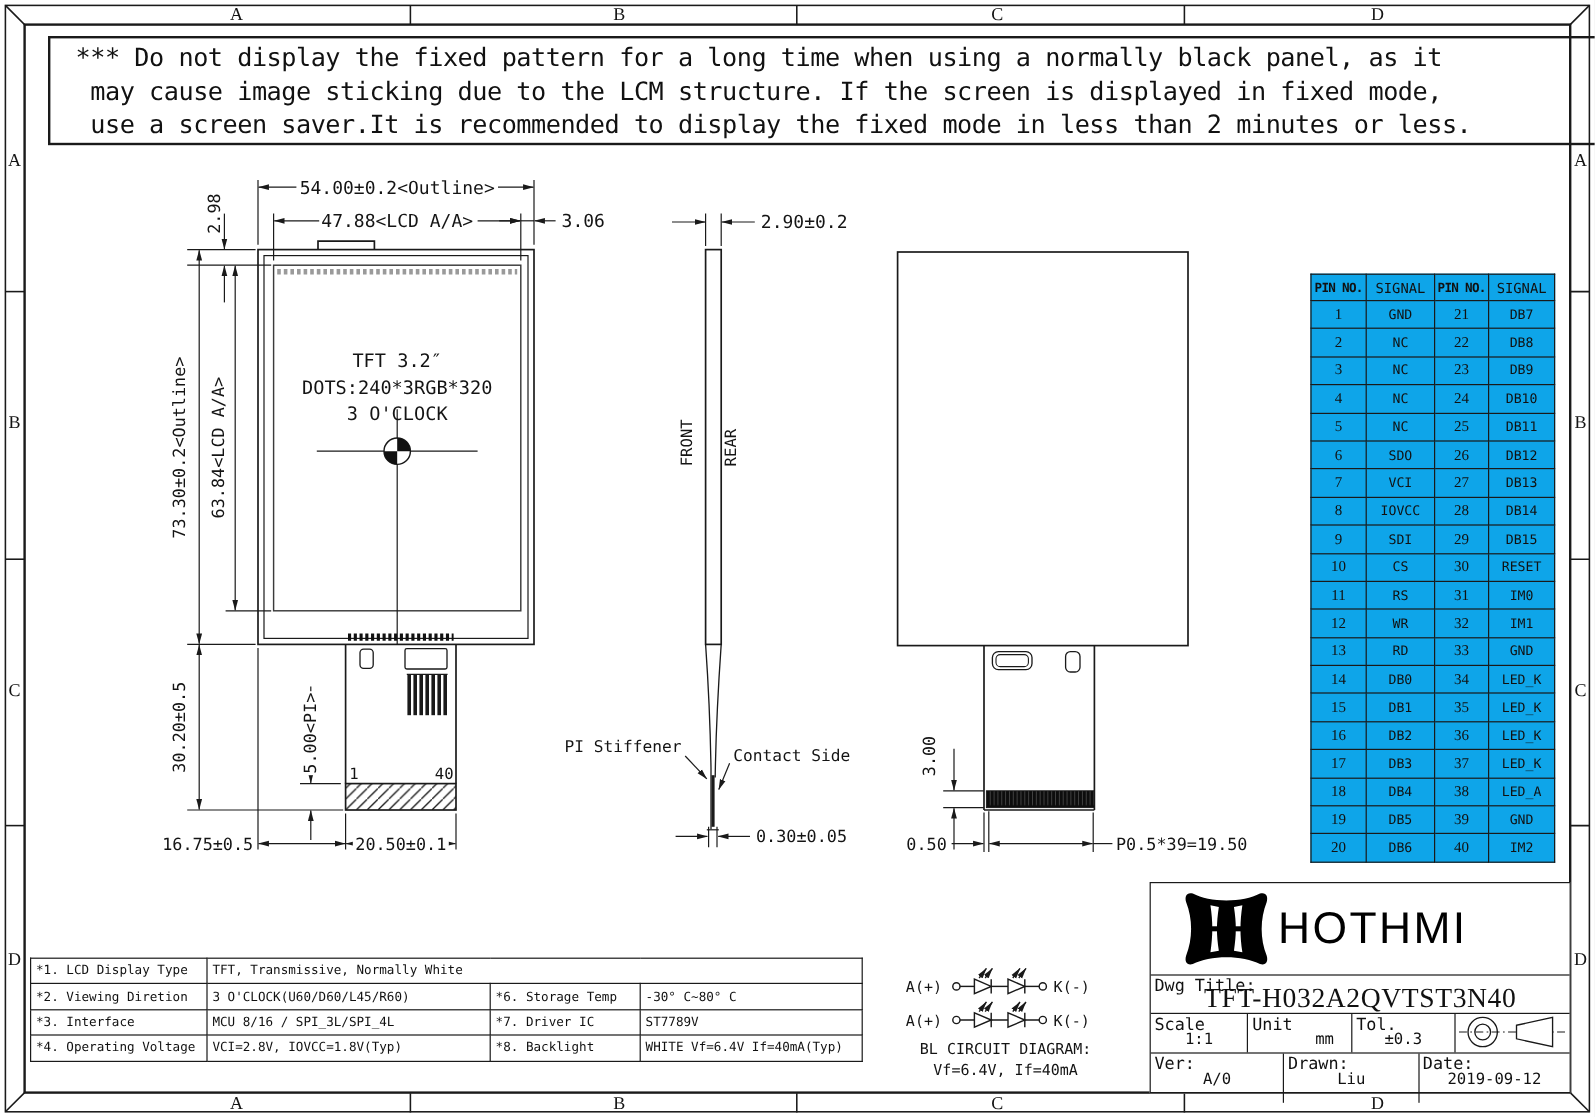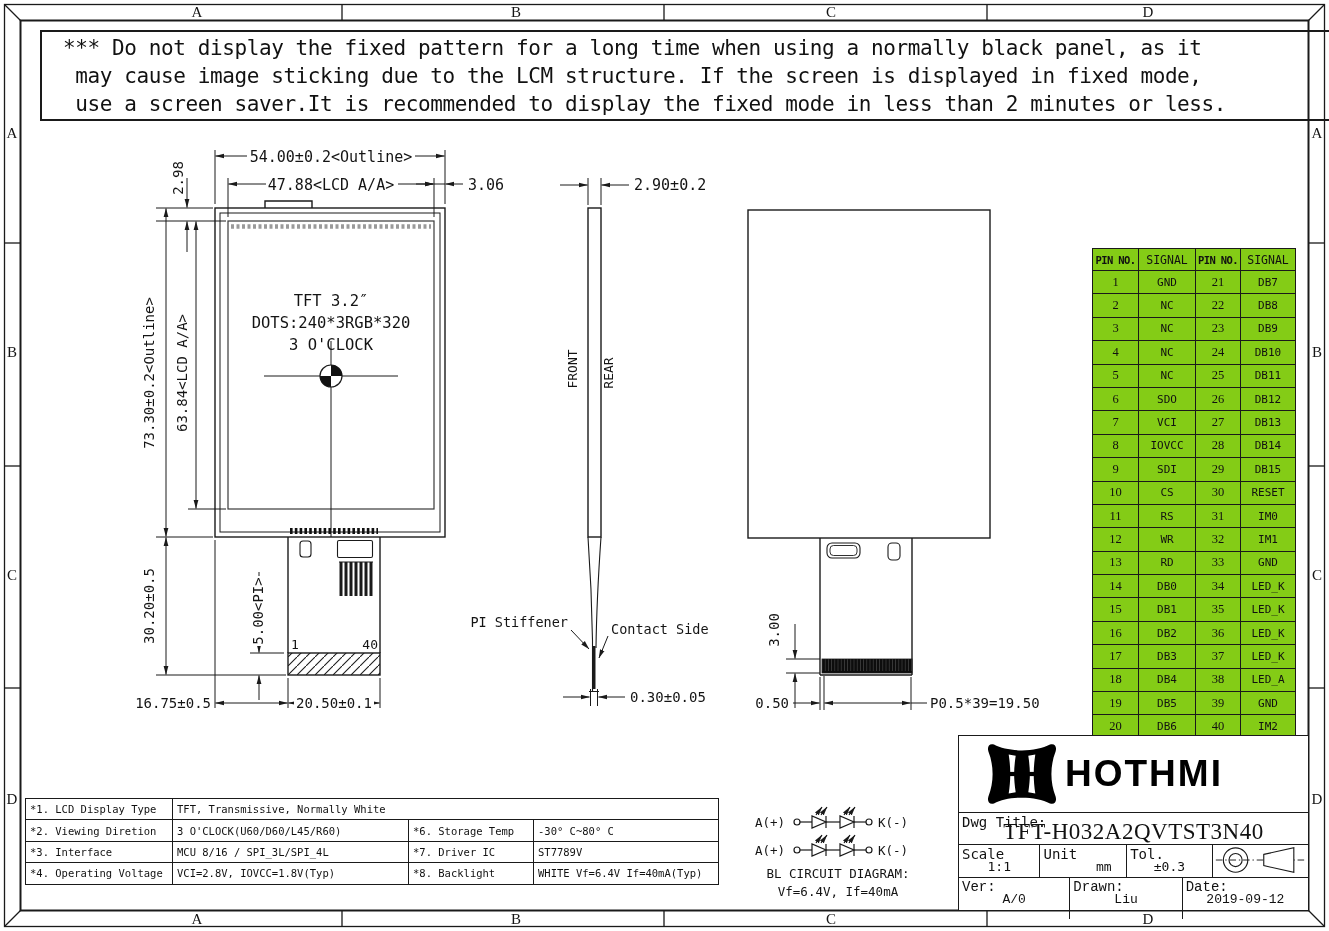--- a/index.html
+++ b/index.html
@@ -14,49 +14,49 @@
 
   
   #warnbox { left:40px; top:30px; width:1262px; height:83px; border:2px solid #1a1a1a;
     padding:2px 21px; box-sizing:content-box; }
   #warnbox .wline { white-space:pre; font-size:21px; line-height:28px; letter-spacing:-0.4px; }
 
   
   #note { left:30px; top:758px; font-size:24px; letter-spacing:-0.5px; white-space:pre; }
 
   
-  .pin-table { border-collapse:collapse; table-layout:fixed; background:#84cc16;margin-top:20px; }
+  .pin-table { border-collapse:collapse; table-layout:fixed; background:#0ea5e9; }
   .pin-table th, .pin-table td { border:1.4px solid #1a1a1a; text-align:center; padding:0; overflow:hidden; }
   .pin-table th { height:21px; }
   .pin-table td { height:22.4px; }
   .pin-table .h-col-0, .pin-table .h-col-2 { font-family:"DejaVu Sans Mono",monospace; font-weight:bold; font-size:10.5px; letter-spacing:-0.6px; }
   .pin-table .h-col-1, .pin-table .h-col-3 { font-family:"DejaVu Sans Mono",monospace; font-weight:normal; font-size:11.5px; }
   .pin-table .col-0, .pin-table .col-2 { font-family:"Liberation Serif",serif; font-size:12.5px; }
   .pin-table .col-1, .pin-table .col-3 { font-family:"DejaVu Sans Mono",monospace; font-size:11px; }
 
   
   .spec-table { border-collapse:collapse; table-layout:fixed; background:#fff; }
   .spec-table td { border:1.4px solid #1a1a1a; font-size:10.5px; padding:0 4px; height:20.4px;
     white-space:nowrap; overflow:hidden; }
 
   
   #titleblock { left:958px; top:735px; width:351px; height:176px; border:1.6px solid #1a1a1a;
     box-sizing:border-box; background:#fff; }
   #tb-logo { position:relative; height:76px; display:flex; align-items:center; padding-left:28px; }
-  #tb-brand { font-family:"Liberation Sans", sans-serif; font-weight:700; font-size:37px;
+  #tb-brand { font-family:"Liberation Sans", sans-serif; font-weight:400; font-size:37px;
     letter-spacing:2px; color:#000; margin-left:8px; }
   .tb-row { display:flex; border-top:1.4px solid #1a1a1a; box-sizing:border-box; }
   .tb-cell { position:relative; box-sizing:border-box; border-right:1.4px solid #1a1a1a; }
   .tb-cell:last-child { border-right:none; }
   .tb-label { font-size:14px; position:absolute; left:3px; top:1px; white-space:nowrap; }
   .tb-value { text-align:center; font-size:13px; margin-top:14px; white-space:nowrap; }
   #tb-dwgrow { height:32px; position:relative; }
   #tb-dwgtitle { font-family:"Liberation Serif", serif; font-size:23px; text-align:center;
     margin-top:6px; letter-spacing:0.5px; }
-  #tb-row3 { height:33px; } #tb-row4 { height:42px;font-family:Liberation Mono, monospace; }
+  #tb-row3 { height:33px; } #tb-row4 { height:42px; }
 </style>
 </head>
 <body>
 
 <div id="page">
 
 <svg id="draw" width="1329" height="931" viewBox="0 0 1329 931">
   <defs>
     <marker id="ah" viewBox="0 0 9 6" refX="8.6" refY="3" markerWidth="9" markerHeight="6" markerUnits="userSpaceOnUse" orient="auto-start-reverse">
       <path d="M0,0.6 L9,3 L0,5.4 Z" fill="#1a1a1a"></path>

